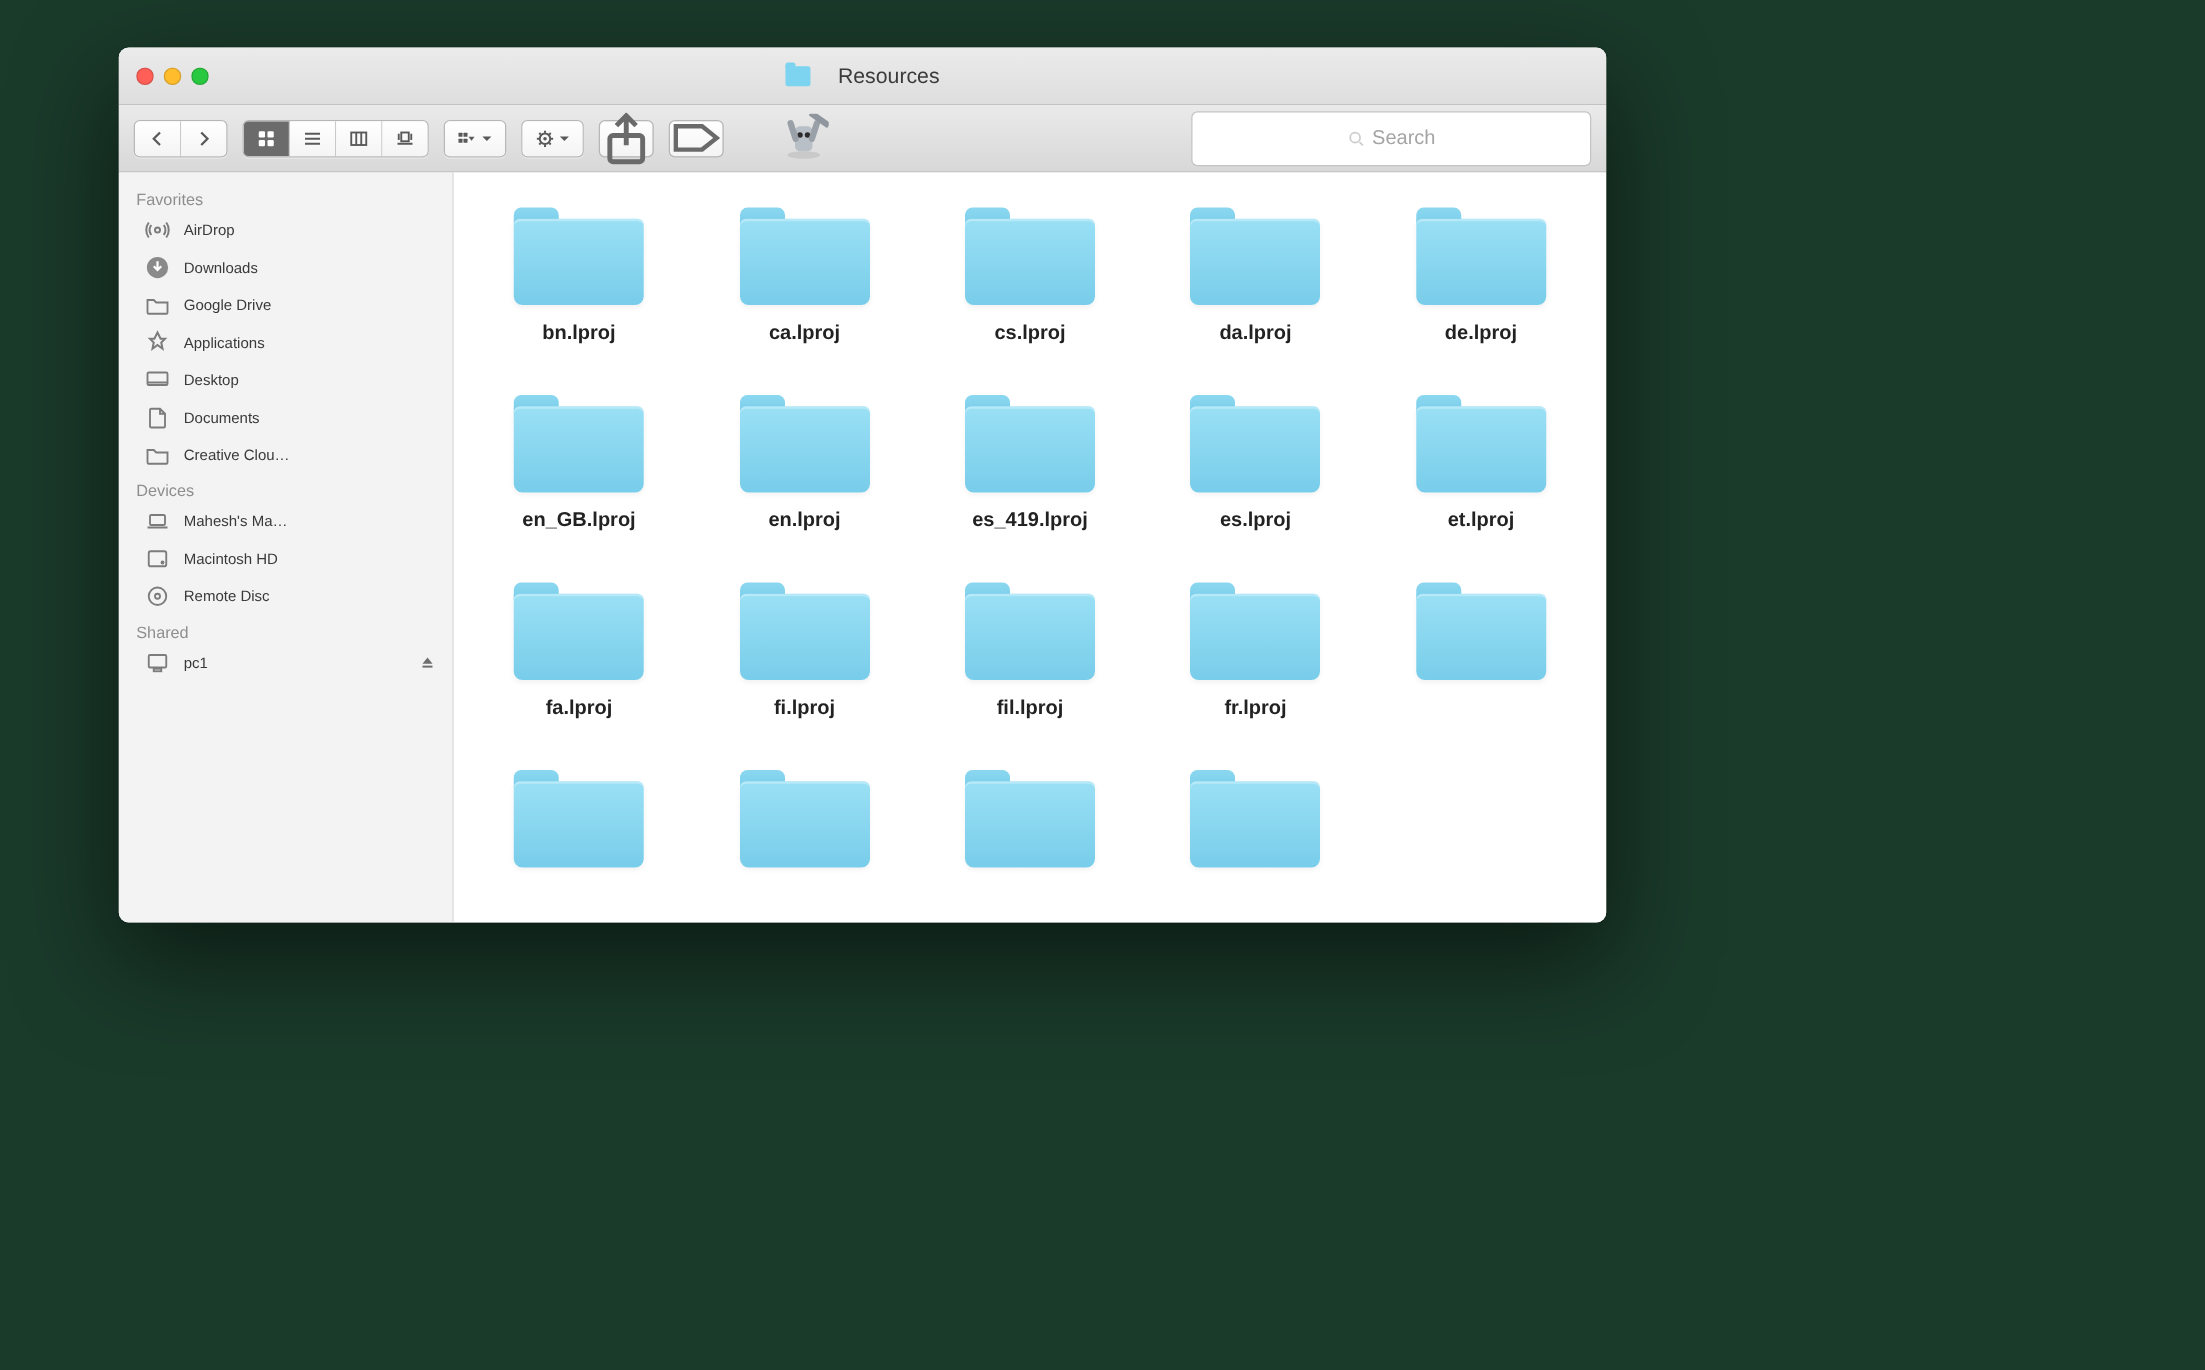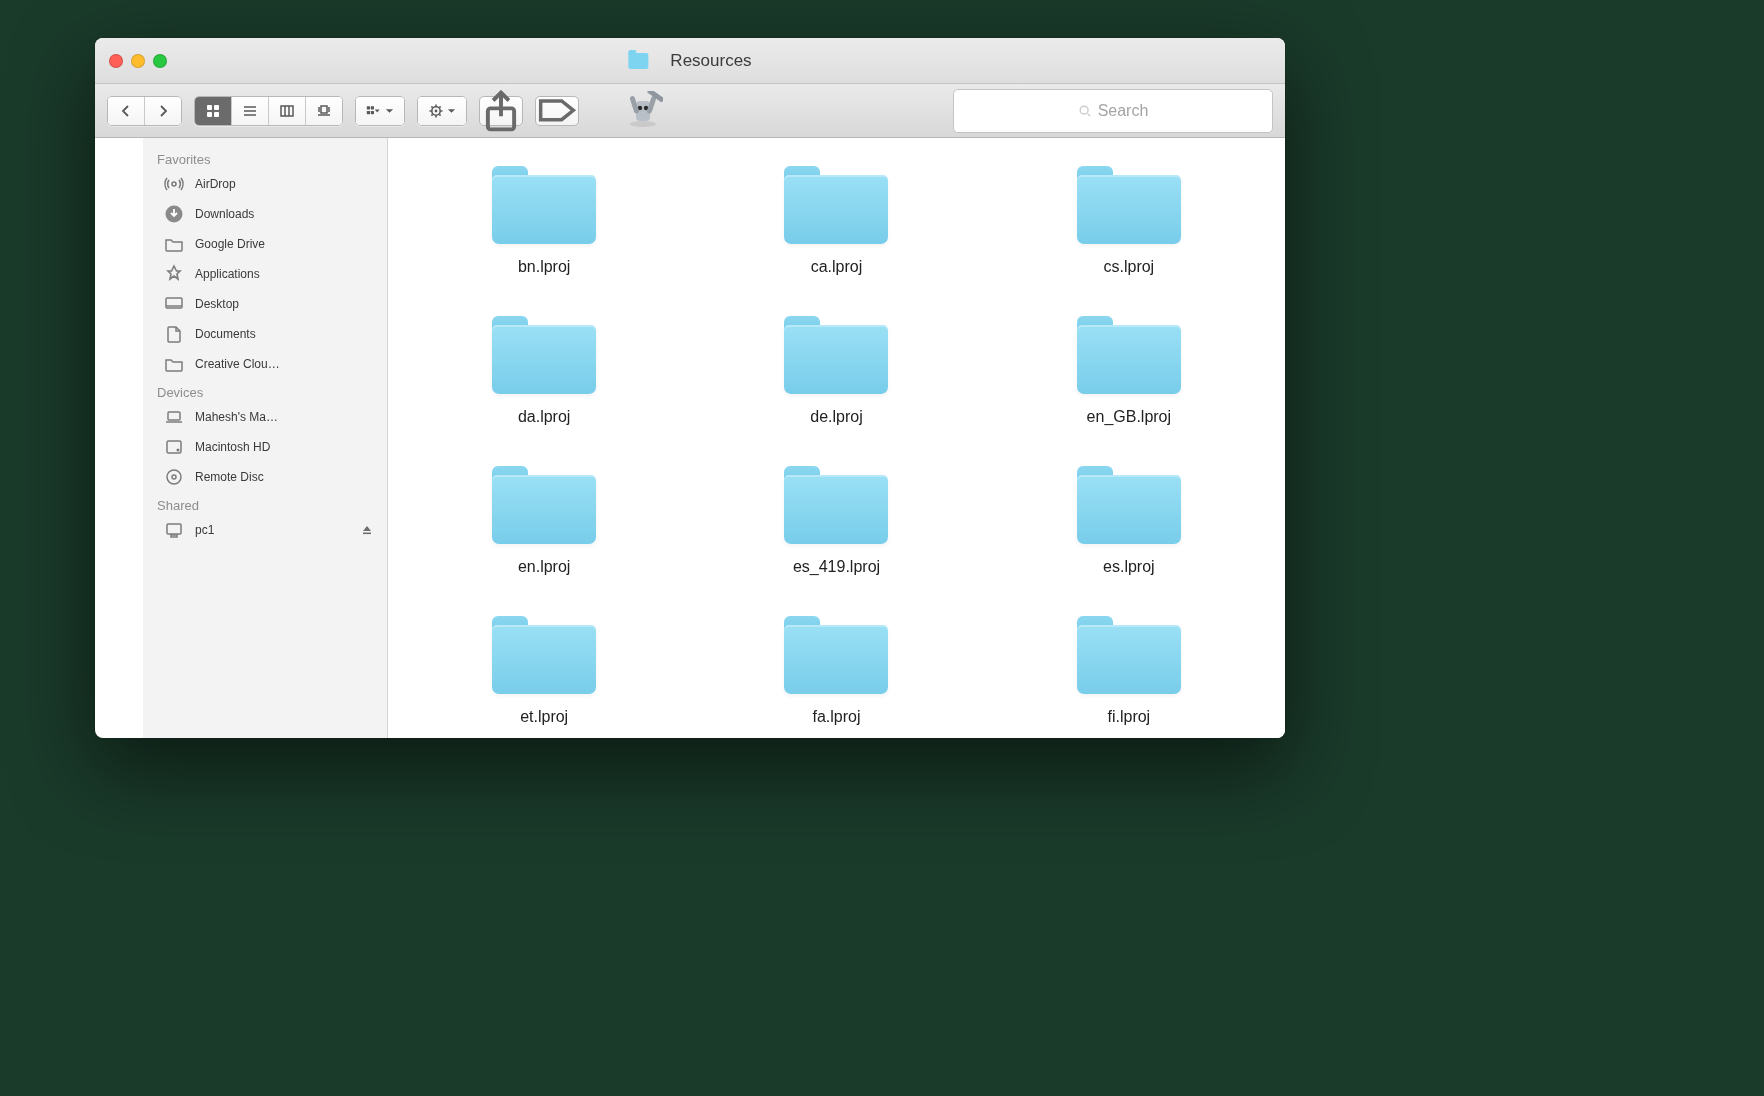--- a/index.html
+++ b/index.html
@@ -134,26 +134,25 @@
     max-width: 320px;
   }
   .search-box svg { width: 14px; height: 14px; opacity: 0.55; }
 
   .body {
     flex: 1;
     display: flex;
     min-height: 0;
   }
   .sidebar {
-    width: 245px;
+    width: 268px;
     background: #f3f3f4;
     border-right: 1px solid #d5d5d5;
     overflow: hidden;
     padding: 8px 0;
-    margin-left: 48px;
   }
   .section-label {
     font-size: 13px;
     color: #8e8e8e;
     font-weight: 500;
     padding: 6px 14px 2px;
   }
   .sidebar-item {
     display: flex;
     align-items: center;
@@ -179,23 +178,24 @@
     color: #6e6e6e;
   }
 
   .content {
     flex: 1;
     overflow: hidden;
     background: #fff;
   }
   .grid {
     display: grid;
-    grid-template-columns: repeat(3, 1fr);
+    grid-template-columns: repeat(5, 1fr);
     padding: 28px 24px;
     gap: 40px 28px;
+    font-weight: bold;
   }
   .file {
     display: flex;
     flex-direction: column;
     align-items: center;
     gap: 14px;
   }
   .folder-glyph {
     width: 104px;
     height: 78px;
@@ -556,20 +556,27 @@
               <div class="back"></div>
               <div class="front"></div>
             </div>
             <div class="file-name">fil.lproj</div>
           </div>
           <div class="file">
             <div class="folder-glyph">
               <div class="back"></div>
               <div class="front"></div>
             </div>
+            <div class="file-name">fr.lproj</div>
+          </div>
+          <div class="file">
+            <div class="folder-glyph">
+              <div class="back"></div>
+              <div class="front"></div>
+            </div>
             <div class="file-name"></div>
           </div>
           <div class="file">
             <div class="folder-glyph">
               <div class="back"></div>
               <div class="front"></div>
             </div>
             <div class="file-name"></div>
           </div>
           <div class="file">

